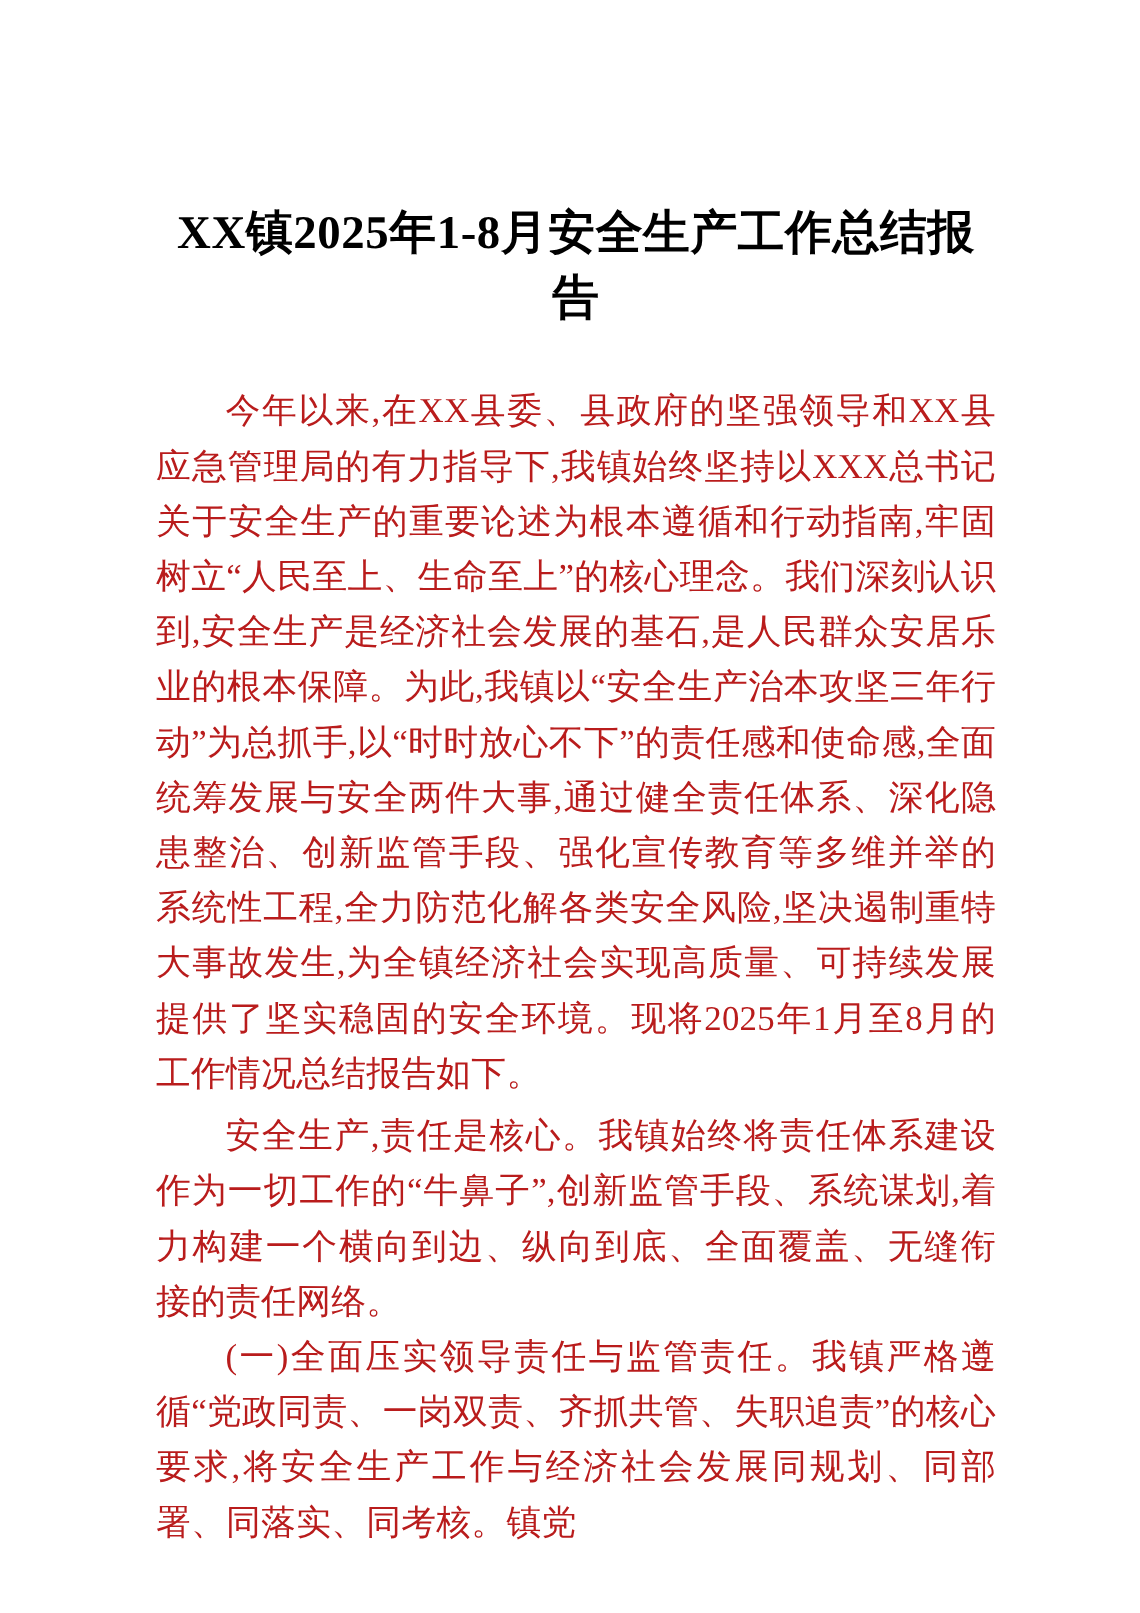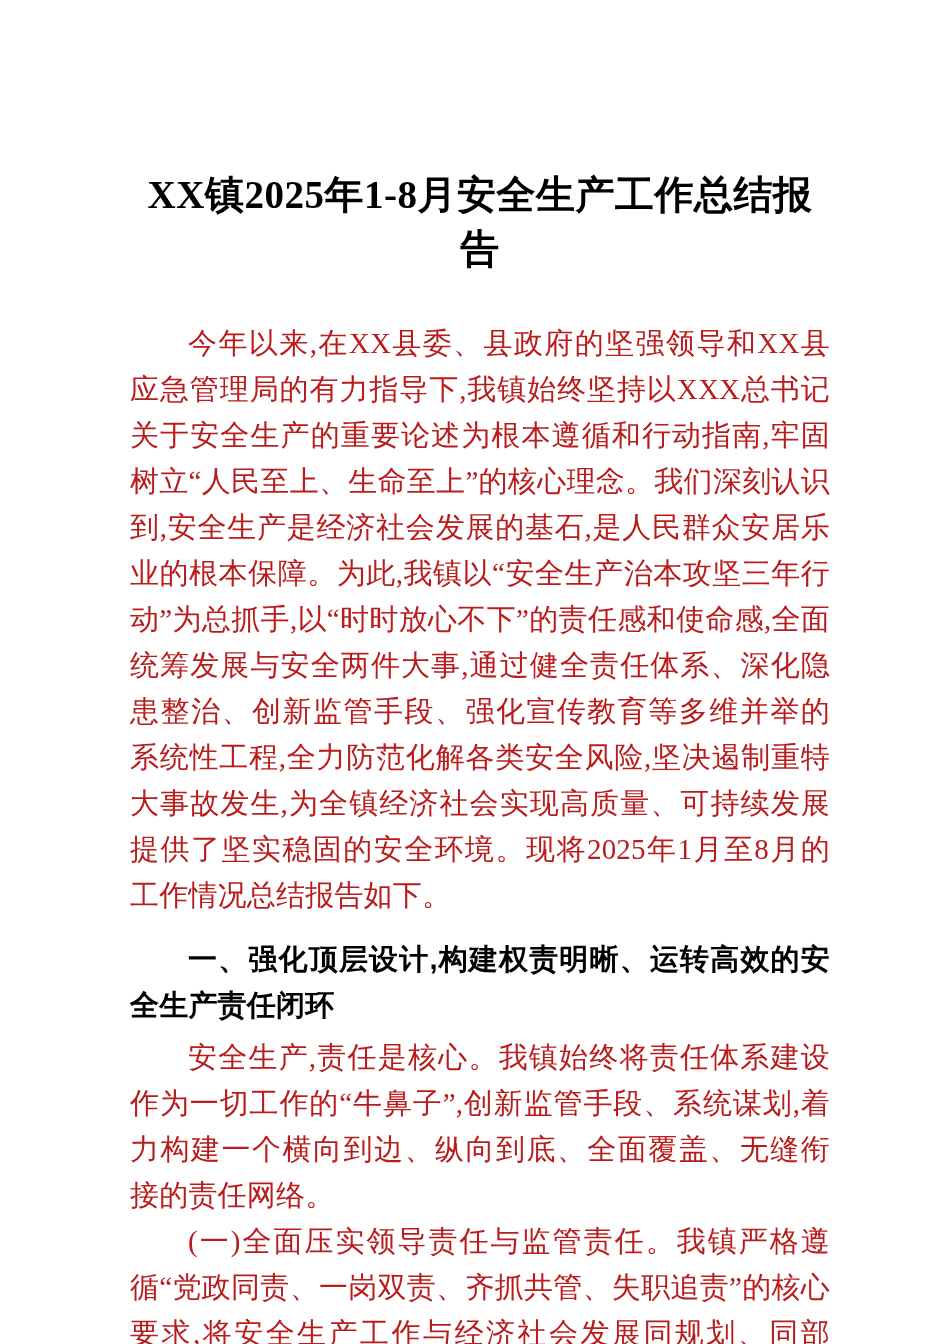--- a/index.html
+++ b/index.html
@@ -81,20 +81,19 @@
 </head>
 <body>
 
 <div class="page">
   <div class="doc-body">
 
     <h1 class="doc-title">XX镇2025年1-8月安全生产工作总结报告</h1>
 
     <p class="para para-first">今年以来,在XX县委、县政府的坚强领导和XX县应急管理局的有力指导下,我镇始终坚持以XXX总书记关于安全生产的重要论述为根本遵循和行动指南,牢固树立“人民至上、生命至上”的核心理念。我们深刻认识到,安全生产是经济社会发展的基石,是人民群众安居乐业的根本保障。为此,我镇以“安全生产治本攻坚三年行动”为总抓手,以“时时放心不下”的责任感和使命感,全面统筹发展与安全两件大事,通过健全责任体系、深化隐患整治、创新监管手段、强化宣传教育等多维并举的系统性工程,全力防范化解各类安全风险,坚决遏制重特大事故发生,为全镇经济社会实现高质量、可持续发展提供了坚实稳固的安全环境。现将2025年1月至8月的工作情况总结报告如下。</p>
 
-    <p class="section-heading heading-gap">一、强化顶层设计,构建权责明晰、运转高效的安全生产责任闭环</p>
 
     <p class="para para-after-heading">安全生产,责任是核心。我镇始终将责任体系建设作为一切工作的“牛鼻子”,创新监管手段、系统谋划,着力构建一个横向到边、纵向到底、全面覆盖、无缝衔接的责任网络。</p>
 
     <p class="para">(一)全面压实领导责任与监管责任。我镇严格遵循“党政同责、一岗双责、齐抓共管、失职追责”的核心要求,将安全生产工作与经济社会发展同规划、同部署、同落实、同考核。镇党</p>
 
   </div>
 </div>
 
 </body></html>

